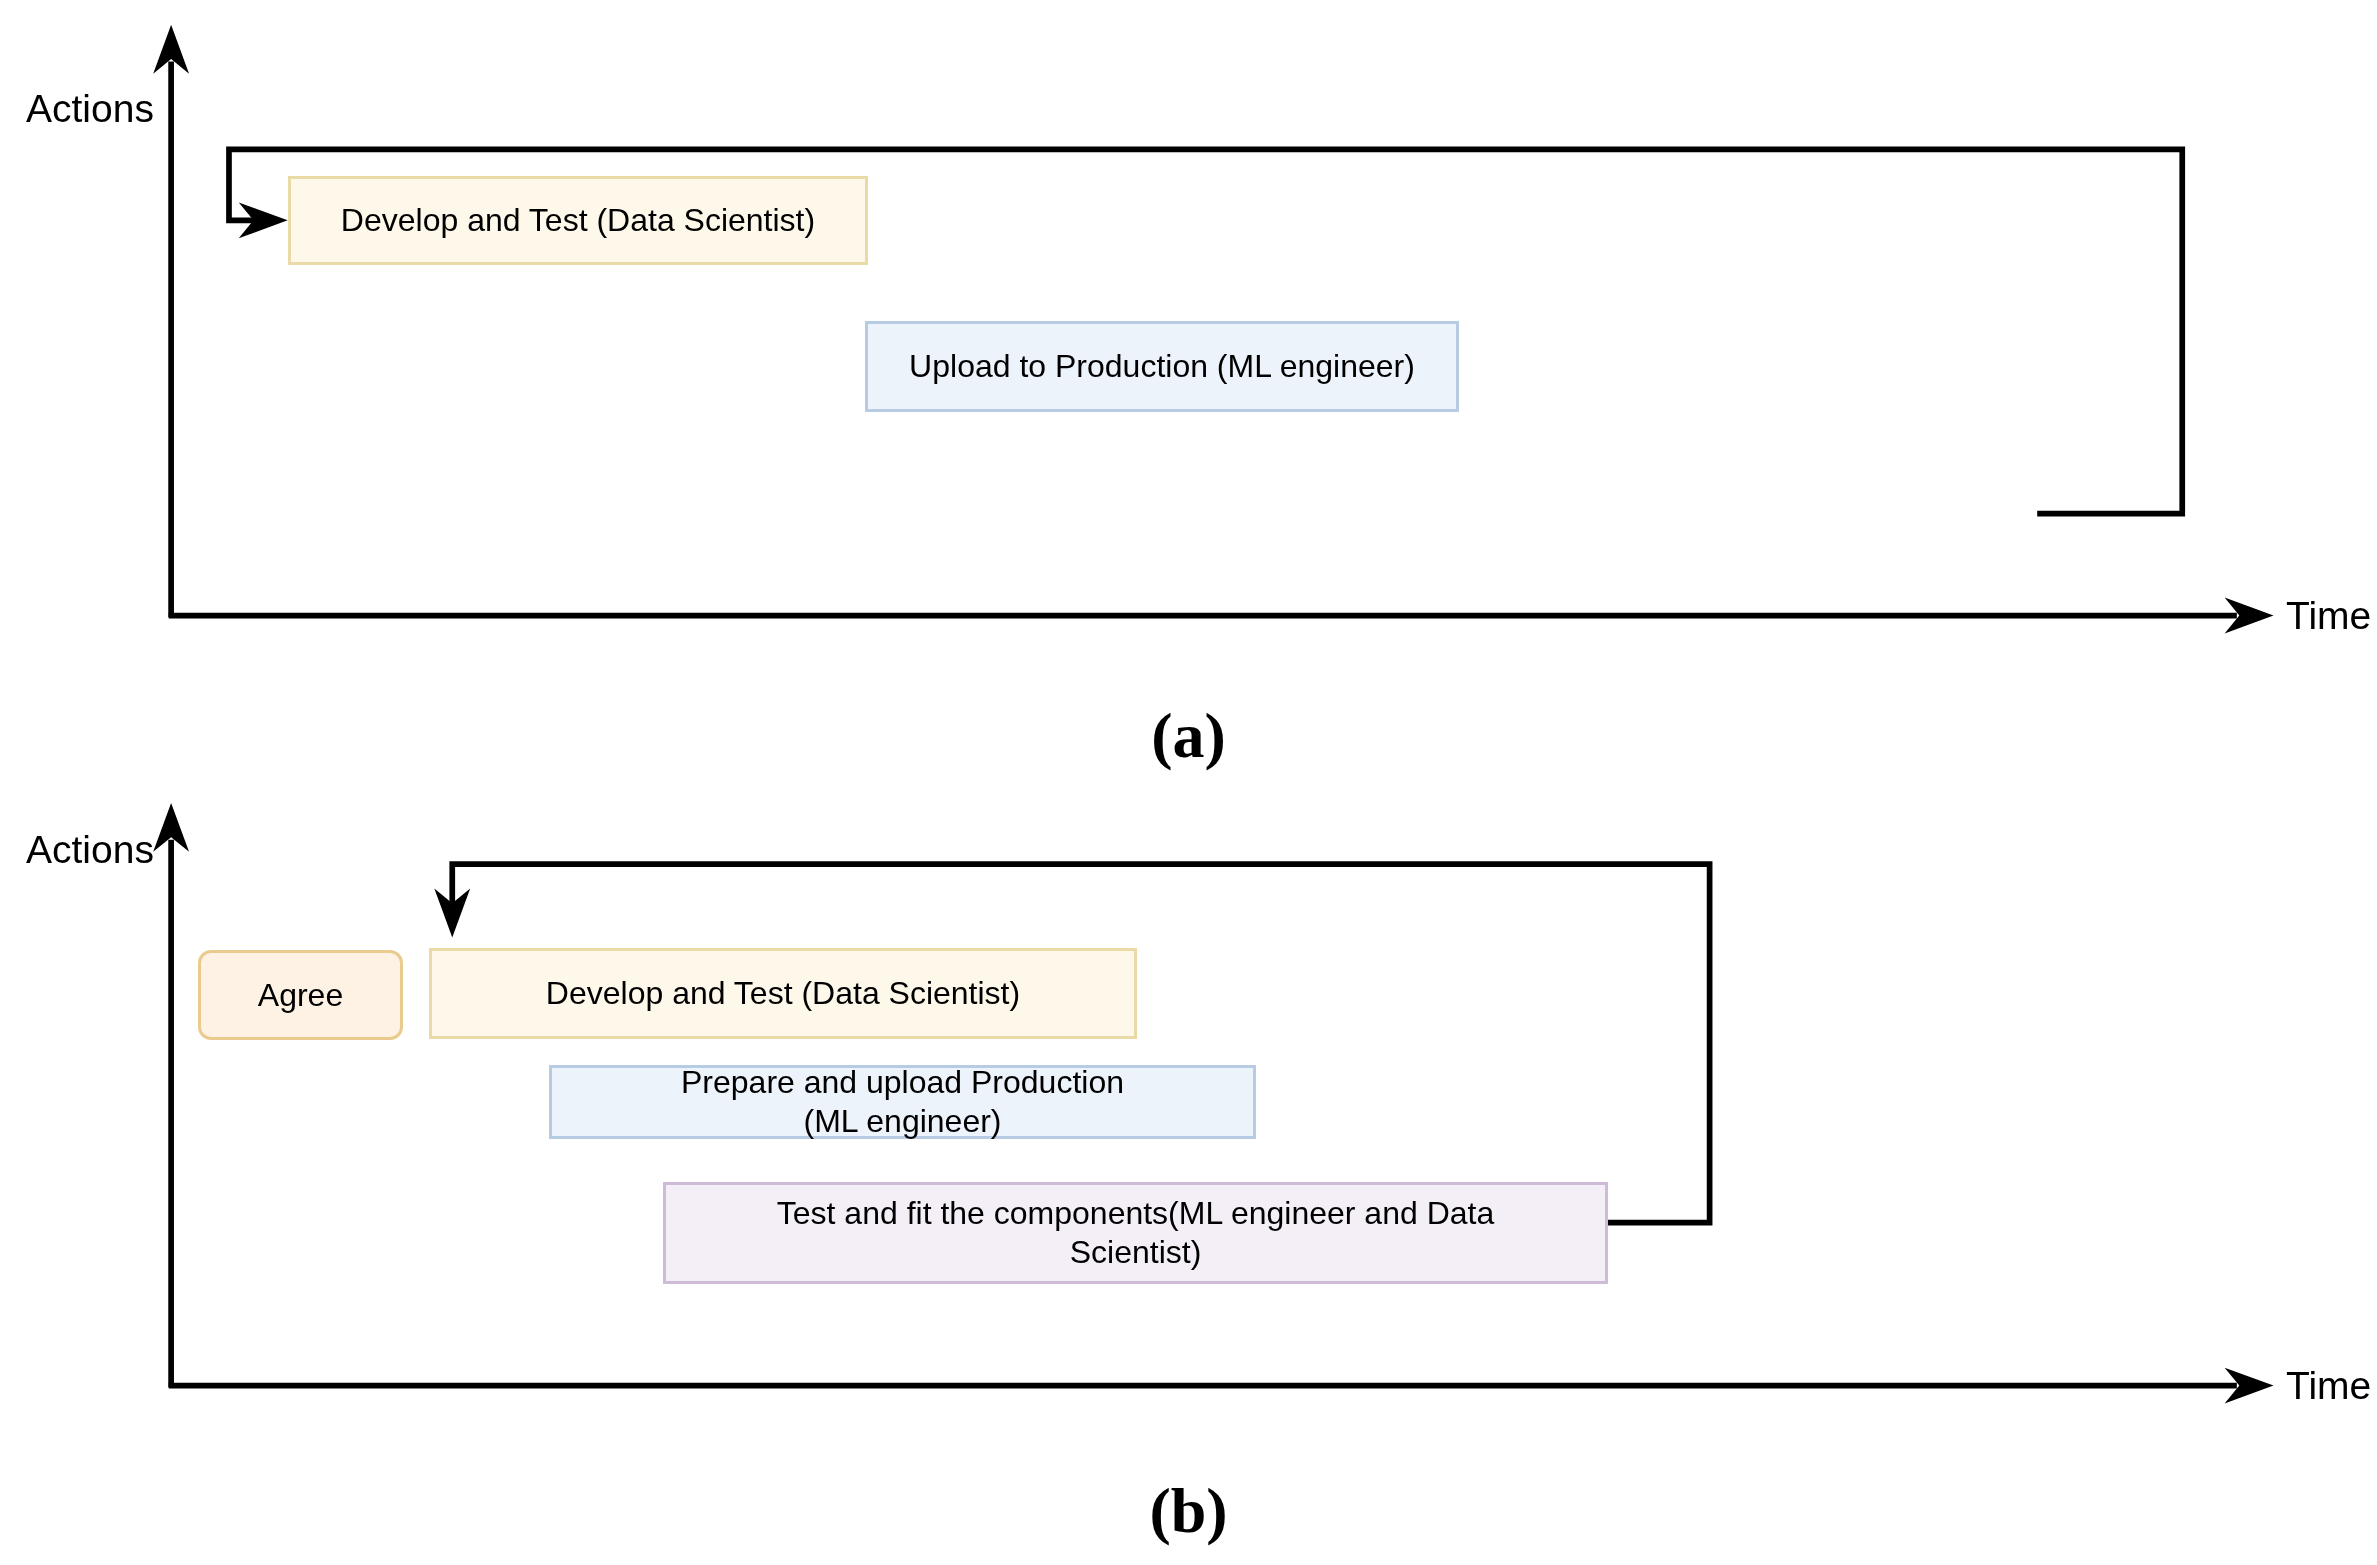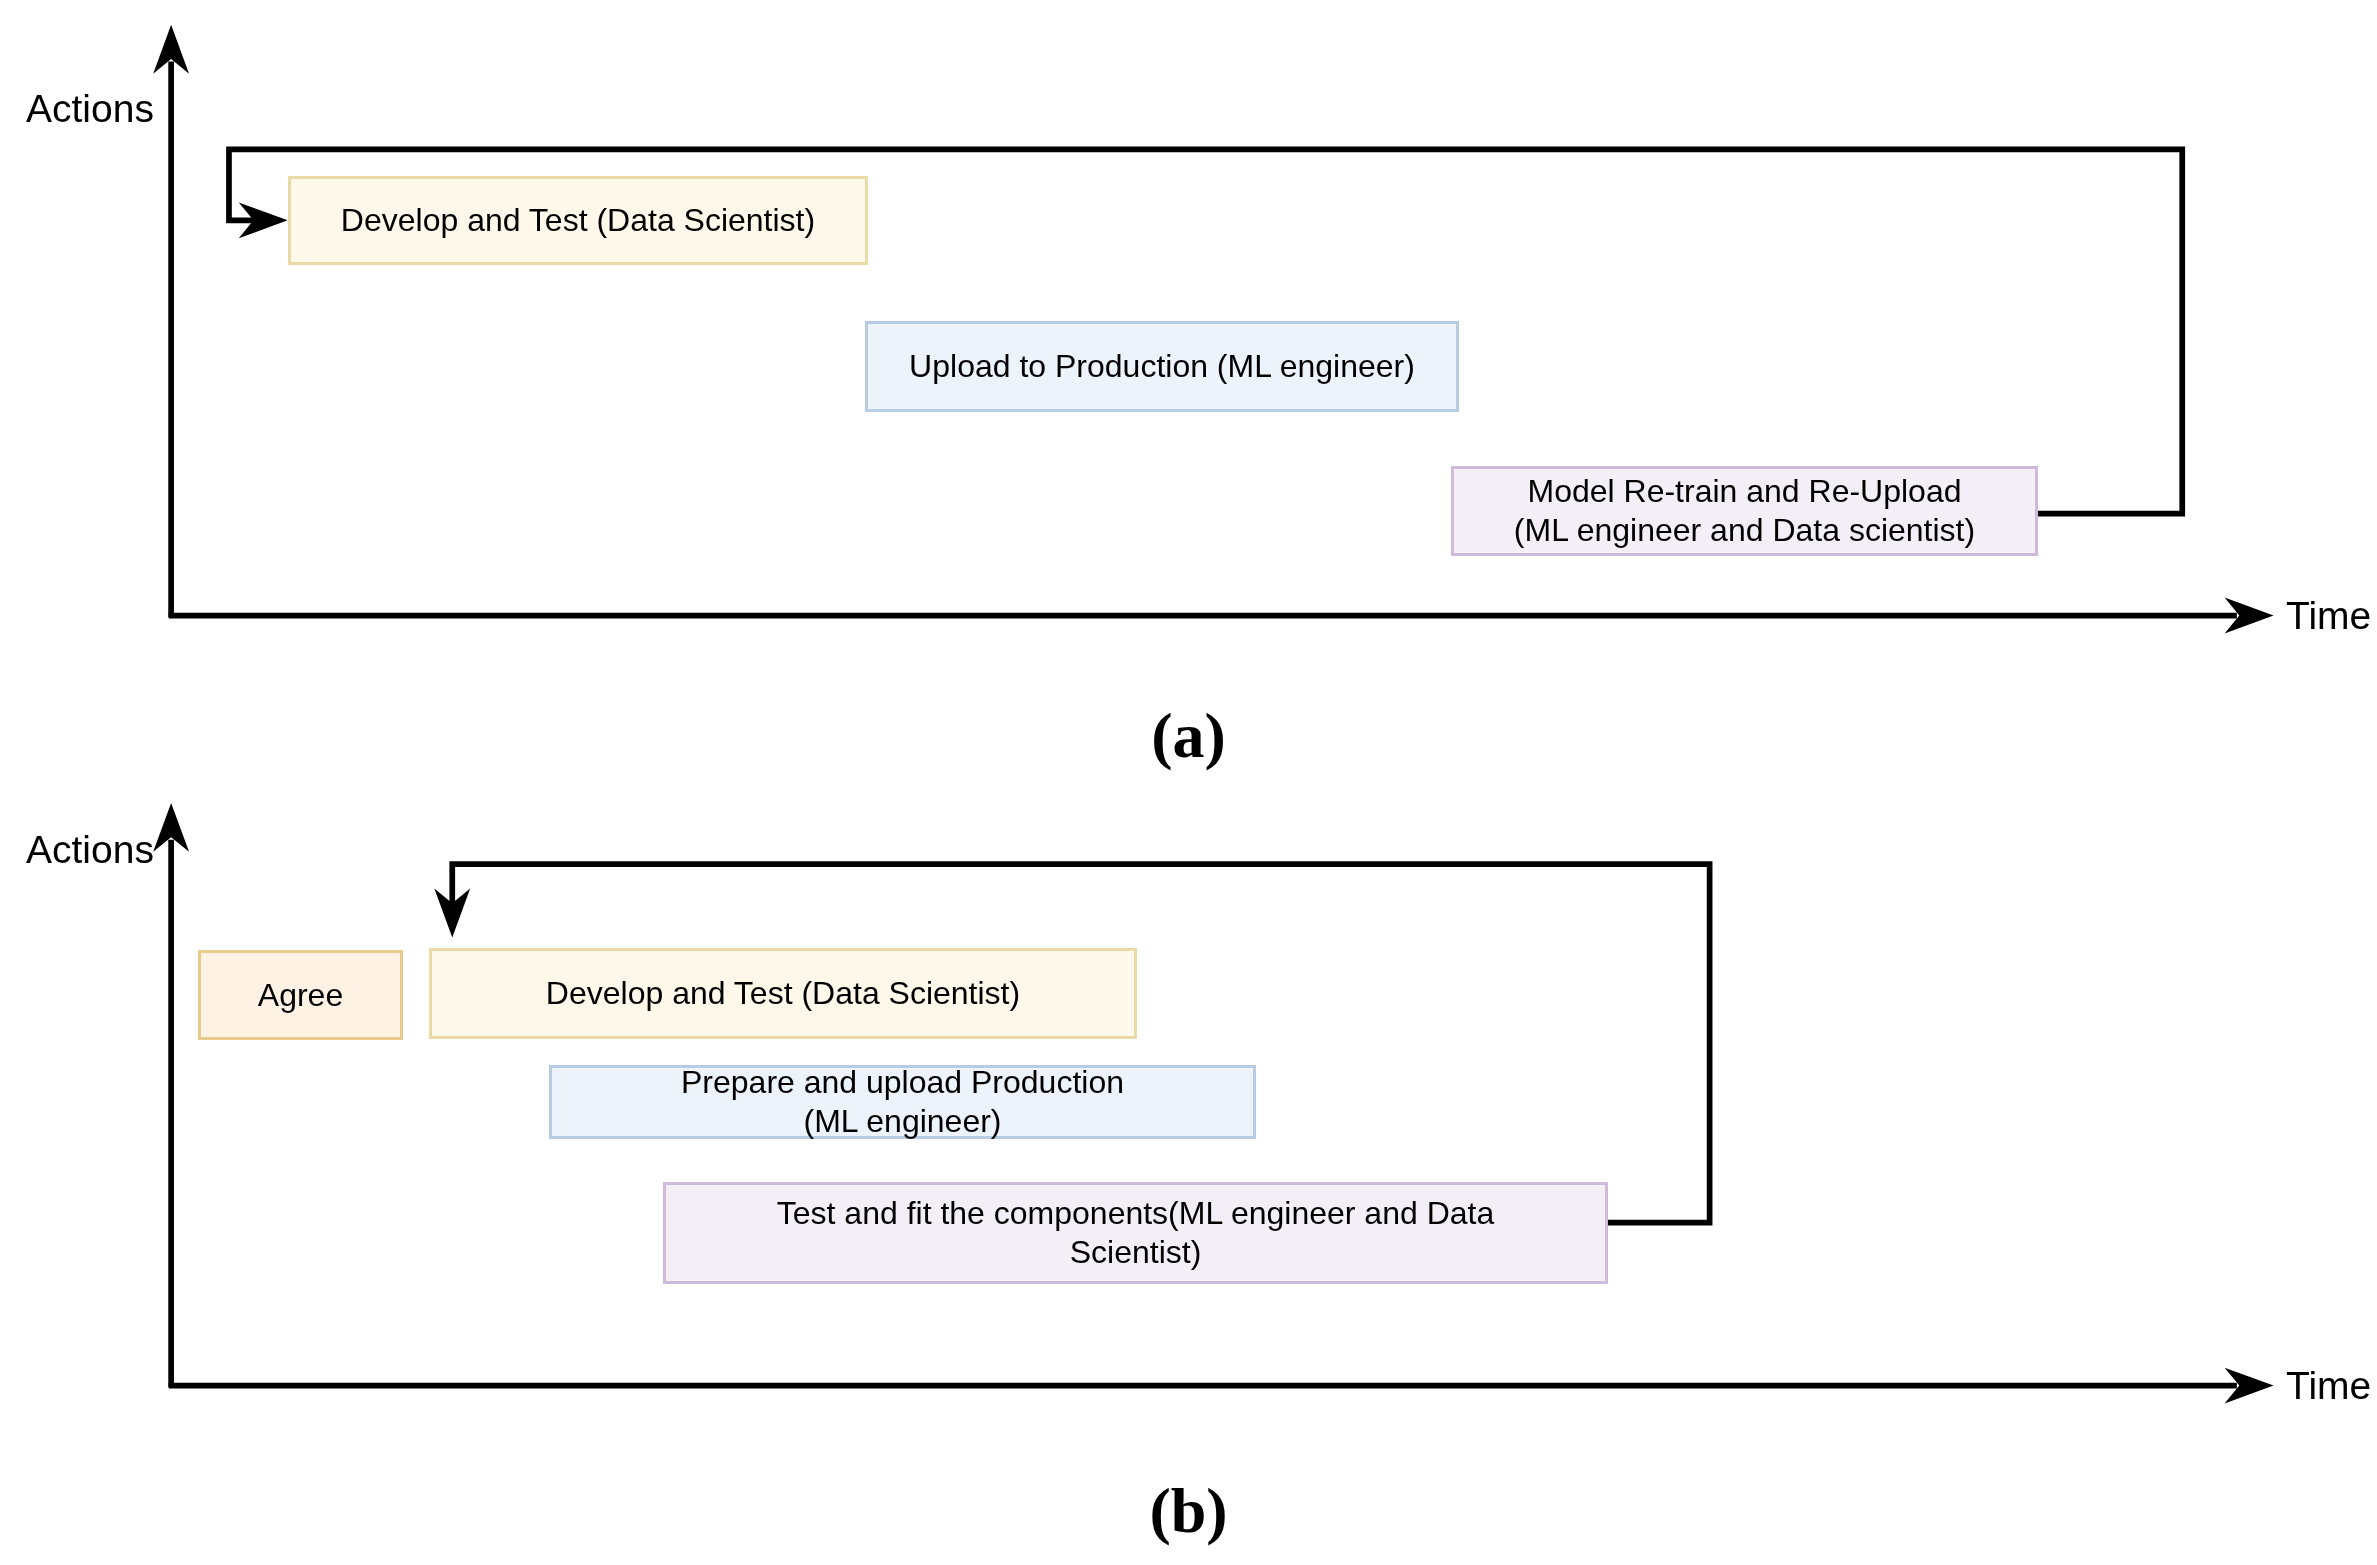--- a/index.html
+++ b/index.html
@@ -87,30 +87,28 @@
   </svg>
 
   <div class="axis-label" style="left:26px; top:86px;">Actions</div>
 
   <div class="axis-label" style="left:2286px; top:593px;">Time</div>
 
   <div class="task-box" style="left: 288px; top: 176px; width: 580px; height: 89px; background: rgb(253, 248, 233); border-color: rgb(233, 218, 166);">Develop and Test (Data Scientist)</div>
 
   <div class="task-box" style="left: 865px; top: 321px; width: 594px; height: 91px; background: rgb(237, 243, 251); border-color: rgb(183, 203, 227);">Upload to Production (ML engineer)</div>
 
-  <div class="task-box" style="left: 1451px; top: 466px; width: 587px; height: 90px; background: rgb(244, 238, 247); border-color: rgb(205, 187, 217);">Model Re-train and Re-Upload
-(ML engineer and Data scientist)</div>
 
   <div class="caption" style="top:699px;">(a)</div>
 
   <div class="axis-label" style="left:26px; top:827px;">Actions</div>
 
   <div class="axis-label" style="left:2286px; top:1363px;">Time</div>
 
-  <div class="task-box" style="left: 198px; top: 950px; width: 205px; height: 90px; background: rgb(253, 242, 227); border-color: rgb(234, 203, 142);">Agree</div>
+  <div class="task-box" style="left: 198px; top: 950px; width: 205px; height: 90px; background: rgb(253, 242, 227); border-color: rgb(234, 203, 142); border-radius: 13px;">Agree</div>
 
   <div class="task-box" style="left: 429px; top: 948px; width: 708px; height: 91px; background: rgb(253, 248, 233); border-color: rgb(233, 218, 166);">Develop and Test (Data Scientist)</div>
 
   <div class="task-box" style="left: 549px; top: 1065px; width: 707px; height: 74px; background: rgb(237, 243, 251); border-color: rgb(183, 203, 227);">Prepare and upload Production
 (ML engineer)</div>
 
   <div class="task-box" style="left: 663px; top: 1182px; width: 945px; height: 102px; background: rgb(244, 238, 247); border-color: rgb(205, 187, 217);">Test and fit the components(ML engineer and Data
 Scientist)</div>
 
   <div class="caption" style="top:1474px;">(b)</div>

